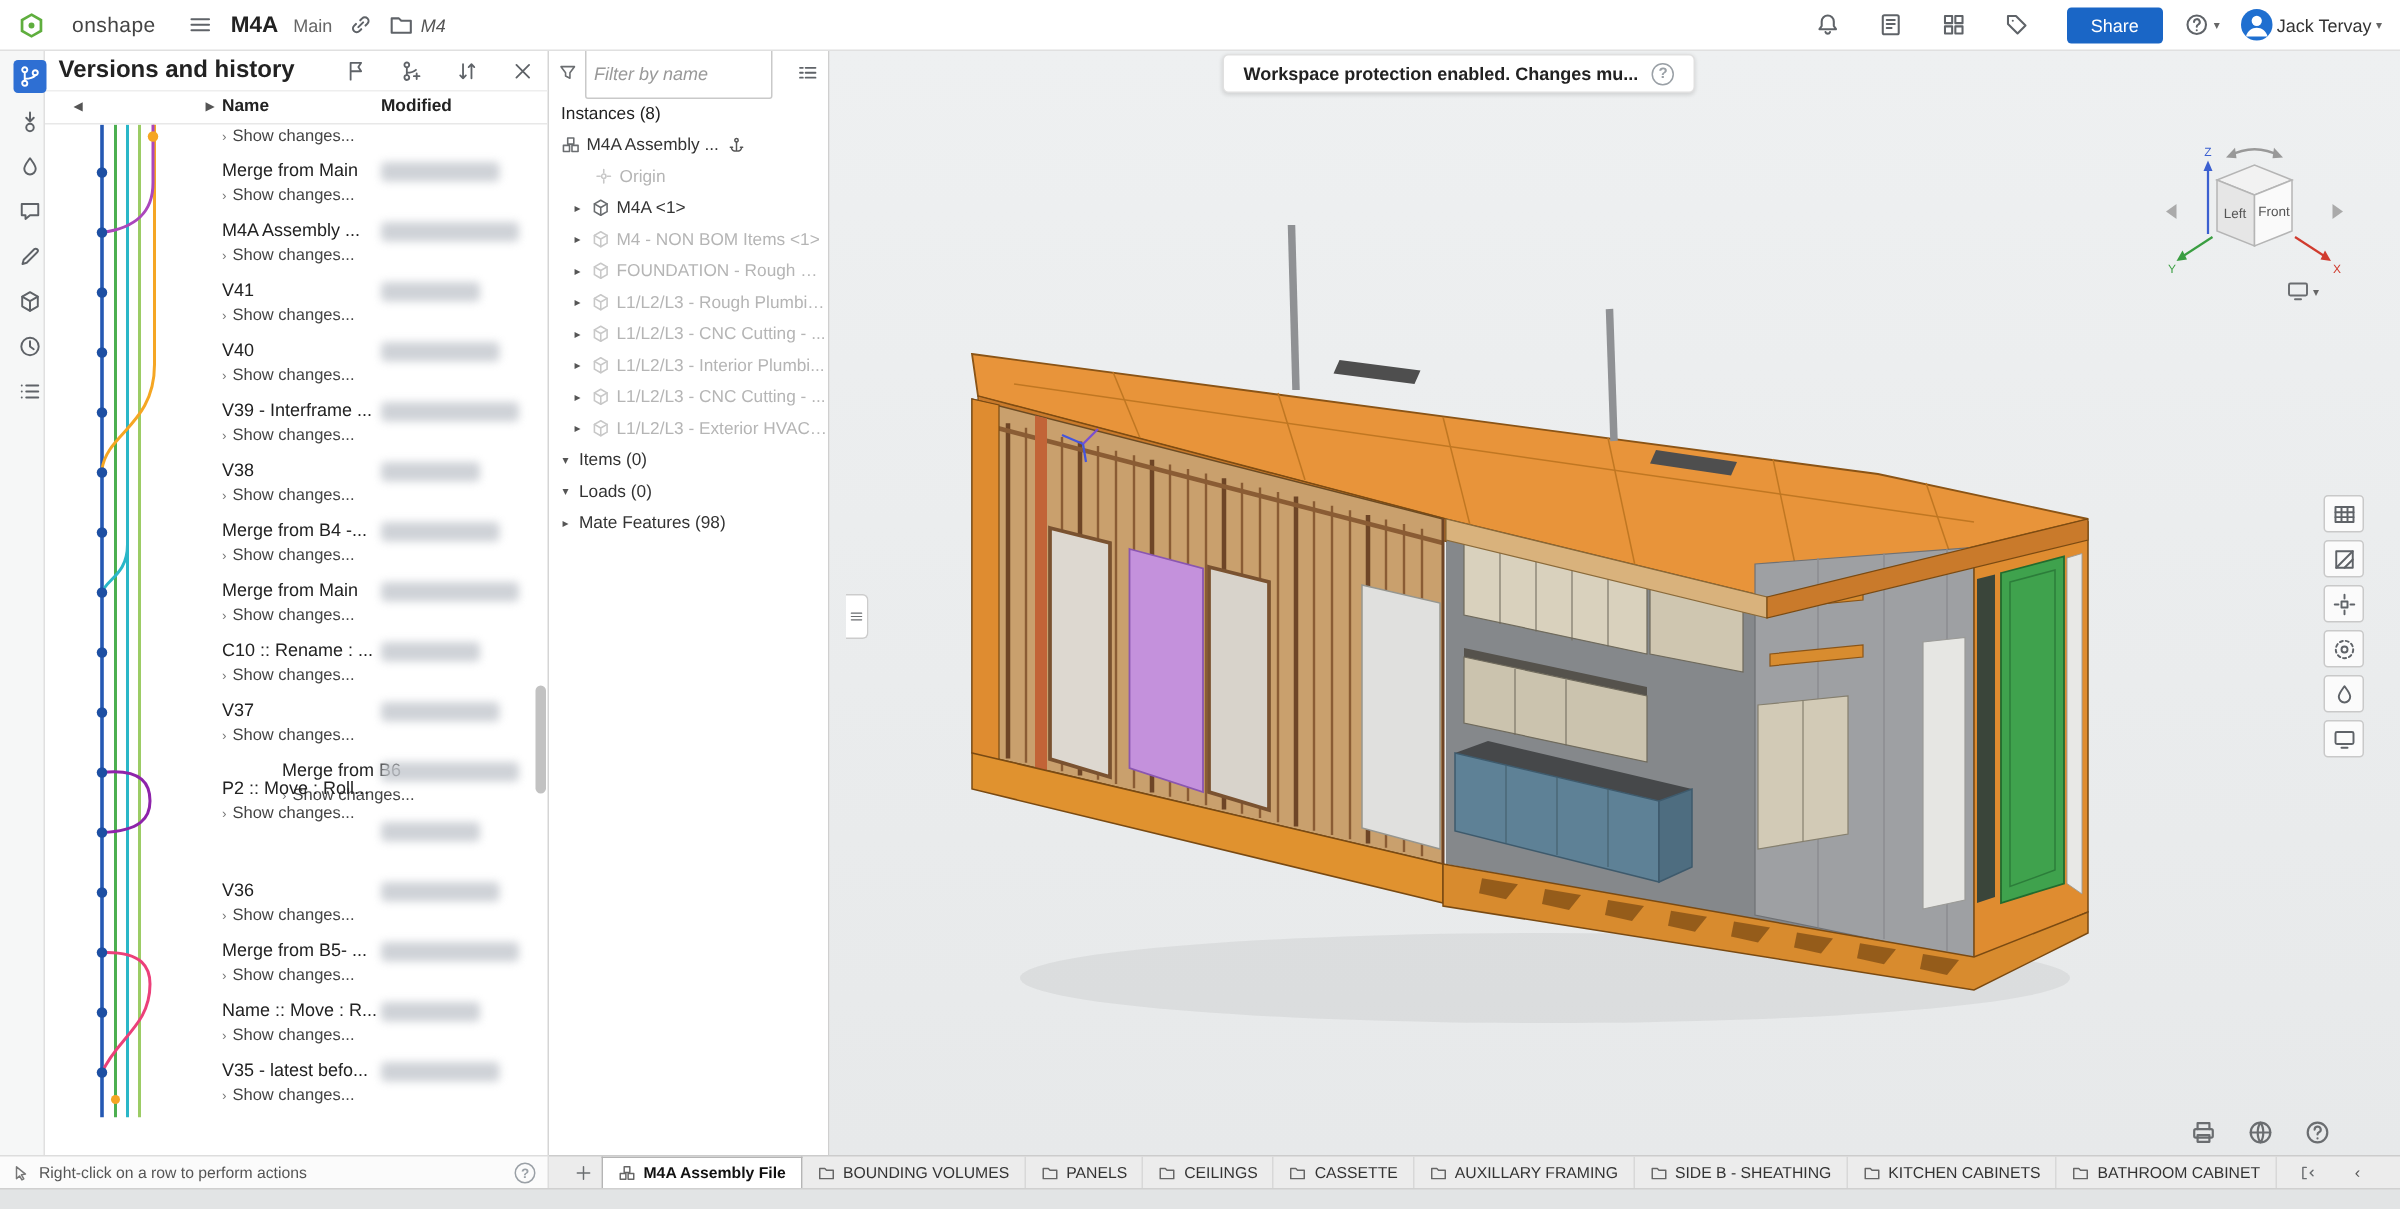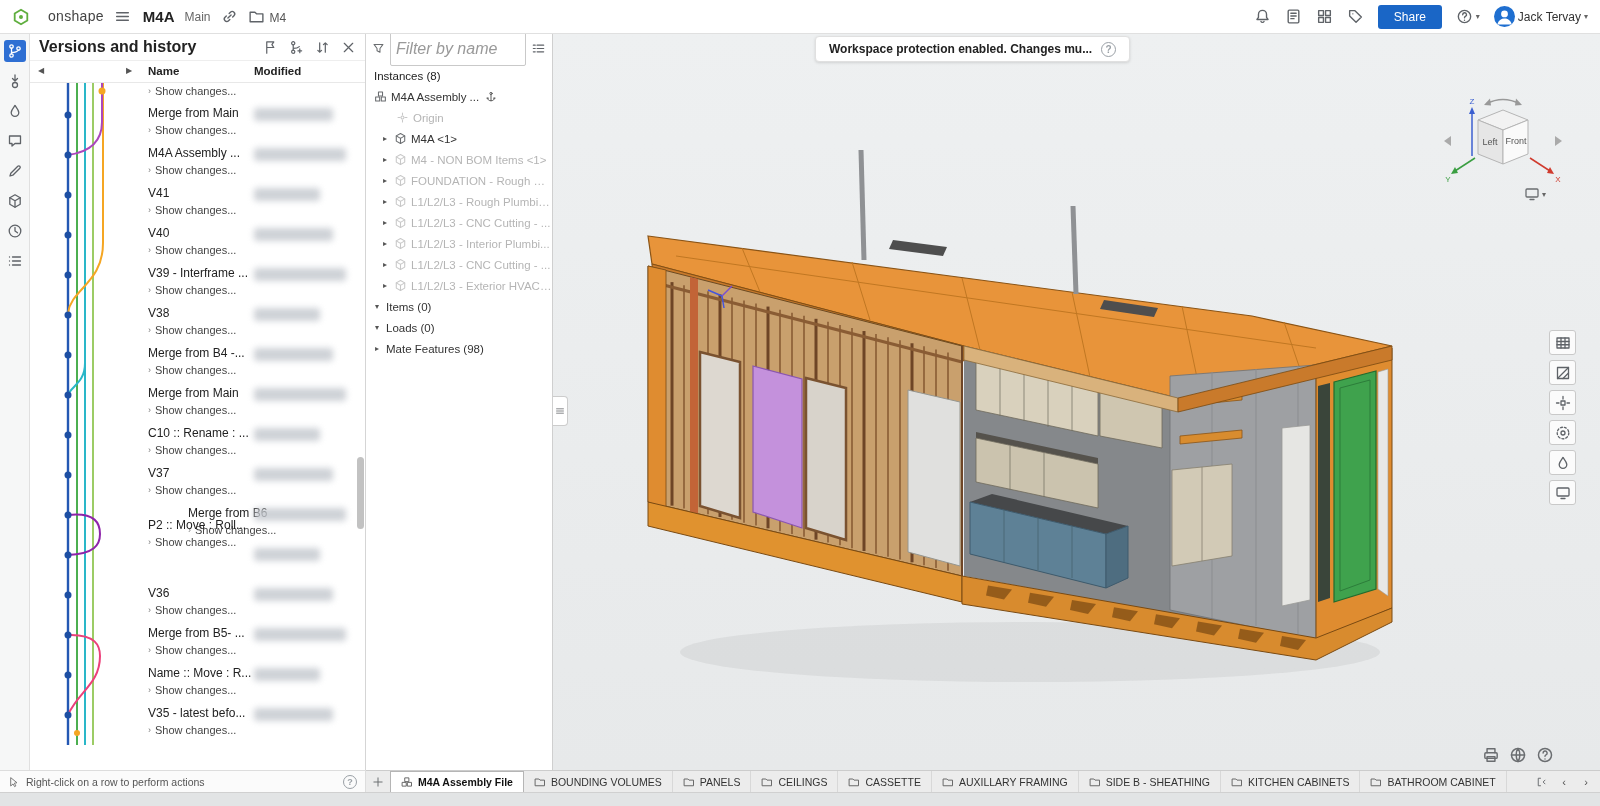--- a/index.html
+++ b/index.html
@@ -1,33 +1,33 @@
 <!DOCTYPE html>
 <html style="--accent: #2e6fd3; --share-button: #1a66c6; --active-tool: #2e6fd3; --logo-green: #5fae3e; --viewport-bg: #eef0f1; --roof-orange: #e8943a; --framing-tan: #c9a06d; --panel-purple: #c491dc; --door-green: #3fa24d; --island-blue: #5e8196; --interior-gray: #9ea0a3;"><head>
 <meta charset="utf-8">
 <style>
   * { box-sizing: border-box; }
   html,body { margin:0; padding:0; }
   body {
     width:1600px; height:806px; overflow:hidden; position:relative;
     font-family:"Liberation Sans", sans-serif; font-size:12px; color:#333; background:#fff;
   }
-  button { font-family:inherit; cursor:pointer; }
+  button { font-family:inherit; cursor:pointer;margin-left:11px; }
 
   
   .topbar { position:absolute; top:0; left:0; right:0; height:34px; background:#fff;
     border-bottom:1px solid #e0e0e0; display:flex; align-items:center; padding:0 12px; gap:10px; z-index:40; }
   .logo { display:flex; gap:18px; }
   .logo-mark { width:18px; height:18px; color:var(--logo-green,#5fae3e); }
   .logo-text { font-size:14px; color:#444; letter-spacing:.3px; }
   .tb-icon { width:17px; height:17px; color:#5f6368; background:none; border:none; padding:0; display:inline-flex; }
   .tb-icon svg { width:100%; height:100%; }
   .doc-title { font-size:15px; font-weight:bold; color:#222; margin-left:2px; }
   .branch { color:#666; }
-  .crumb { display:flex; align-items:flex-end; gap:5px; color:#555; }
+  .crumb { display:flex; align-items:center; gap:5px; color:#555;font-style:italic; }
   .tb-right { margin-left:auto; display:flex; align-items:center; gap:14px; }
   .share-btn { background:var(--share-button,#1a66c6); color:#fff; border:none; border-radius:3px;
     height:24px; padding:0 16px; font-size:12px; }
   .help-wrap, .user { display:flex; align-items:center; gap:3px; cursor:pointer; }
   .avatar { width:21px; height:21px; border-radius:50%; background:#1f6fd0; display:inline-flex; overflow:hidden; }
   .avatar svg { width:100%; height:100%; }
   .caret { color:#666; font-size:8px; }
 
   
   .rail { position:absolute; top:34px; left:0; bottom:36px; width:30px; background:#f6f7f7;
@@ -57,21 +57,21 @@
   .vname { font-size:12px; color:#222; height:17px; line-height:17px; white-space:nowrap; overflow:hidden; }
   .vshow { font-size:11px; color:#444; height:17px; line-height:17px; display:flex; align-items:center; gap:4px; cursor:pointer; }
   .vshow .chev { color:#777; font-size:9px; }
   .vblob { position:absolute; left:224px; height:13px; border-radius:3px; background:#c6cad0; filter:blur(3px); opacity:.85; }
   .vscroll { position:absolute; right:1px; top:374px; width:7px; height:72px; background:#c2c2c2; border-radius:4px; }
 
   
   .ipanel { position:absolute; top:34px; left:366px; bottom:36px; width:187px; background:#fff;
     border-right:1px solid #cfcfcf; z-index:25; display:flex; flex-direction:column; }
   .filter-row { height:29px; flex:none; display:flex; align-items:center; gap:5px; padding:0 6px; }
-  .filter-input { flex:1; min-width:0; height:19px; border:1px solid #c9c9c9; border-radius:2px; font-size:16px; padding:16px 5px; font-family:inherit; }
+  .filter-input { flex:1; min-width:0; height:19px; border:1px solid #c9c9c9; border-radius:2px; font-size:12px; padding:16px 5px; font-family:inherit; }
   .filter-input::placeholder { font-style:italic; color:#999; }
   .tree { flex:1; overflow:hidden; padding-top:2px; }
   .trow { height:21px; display:flex; align-items:center; gap:4px; font-size:11.5px; white-space:nowrap; overflow:hidden; cursor:pointer; color:#333; }
   .trow.thead { color:#222; }
   .trow.suppressed { color:#b5b5b5; }
   .trow.suppressed .ticon { color:#c8c8c8; }
   .tchev { width:10px; flex:none; text-align:center; color:#555; font-size:8px; }
   .ticon { display:inline-flex; width:13px; height:13px; flex:none; color:#6a6d70; }
   .ticon svg { width:100%; height:100%; }
   .ticon.anchor { width:12px; height:12px; color:#555; margin-left:2px; }

